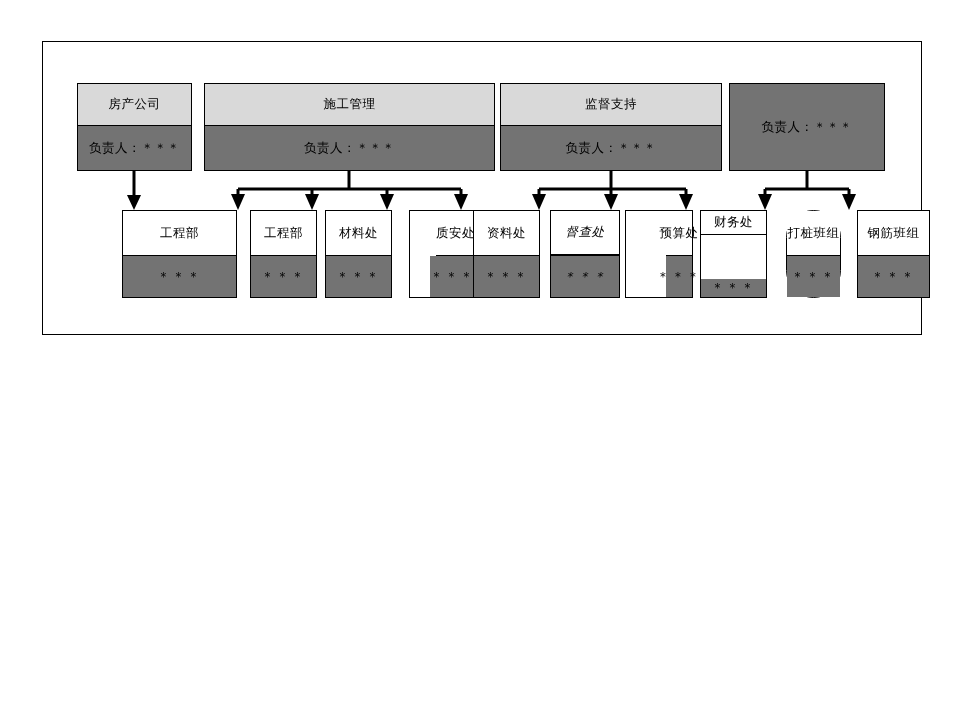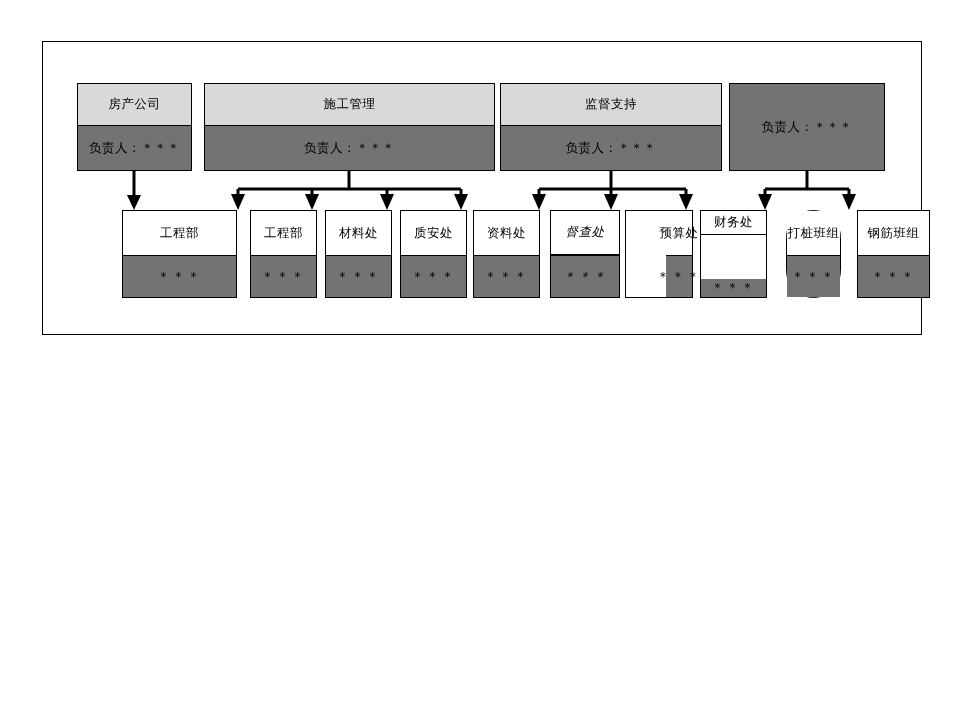--- a/index.html
+++ b/index.html
@@ -173,21 +173,21 @@
   <div class="node leaf" style="left:205px; top:210px; width:67px;">
     <div class="node-header">工程部</div>
     <div class="node-body stars">＊＊＊</div>
   </div>
 
   <div class="node leaf" style="left:280px; top:210px; width:67px;">
     <div class="node-header">材料处</div>
     <div class="node-body stars">＊＊＊</div>
   </div>
 
-  <div class="node leaf" style="left:355px; top:210px; width:67px;">
+  <div class="node leaf" style="left:364px; top:210px; width:67px;align-items:flex-end;">
     <div class="node-header">质安处</div>
     <div class="node-body stars">＊＊＊</div>
   </div>
 
   <div class="node leaf" style="left:428px; top:210px; width:67px;">
     <div class="node-header">资料处</div>
     <div class="node-body stars">＊＊＊</div>
   </div>
 
   <div class="node leaf thick-divider" style="left:505px; top:210px; width:70px;font-style:italic;">

